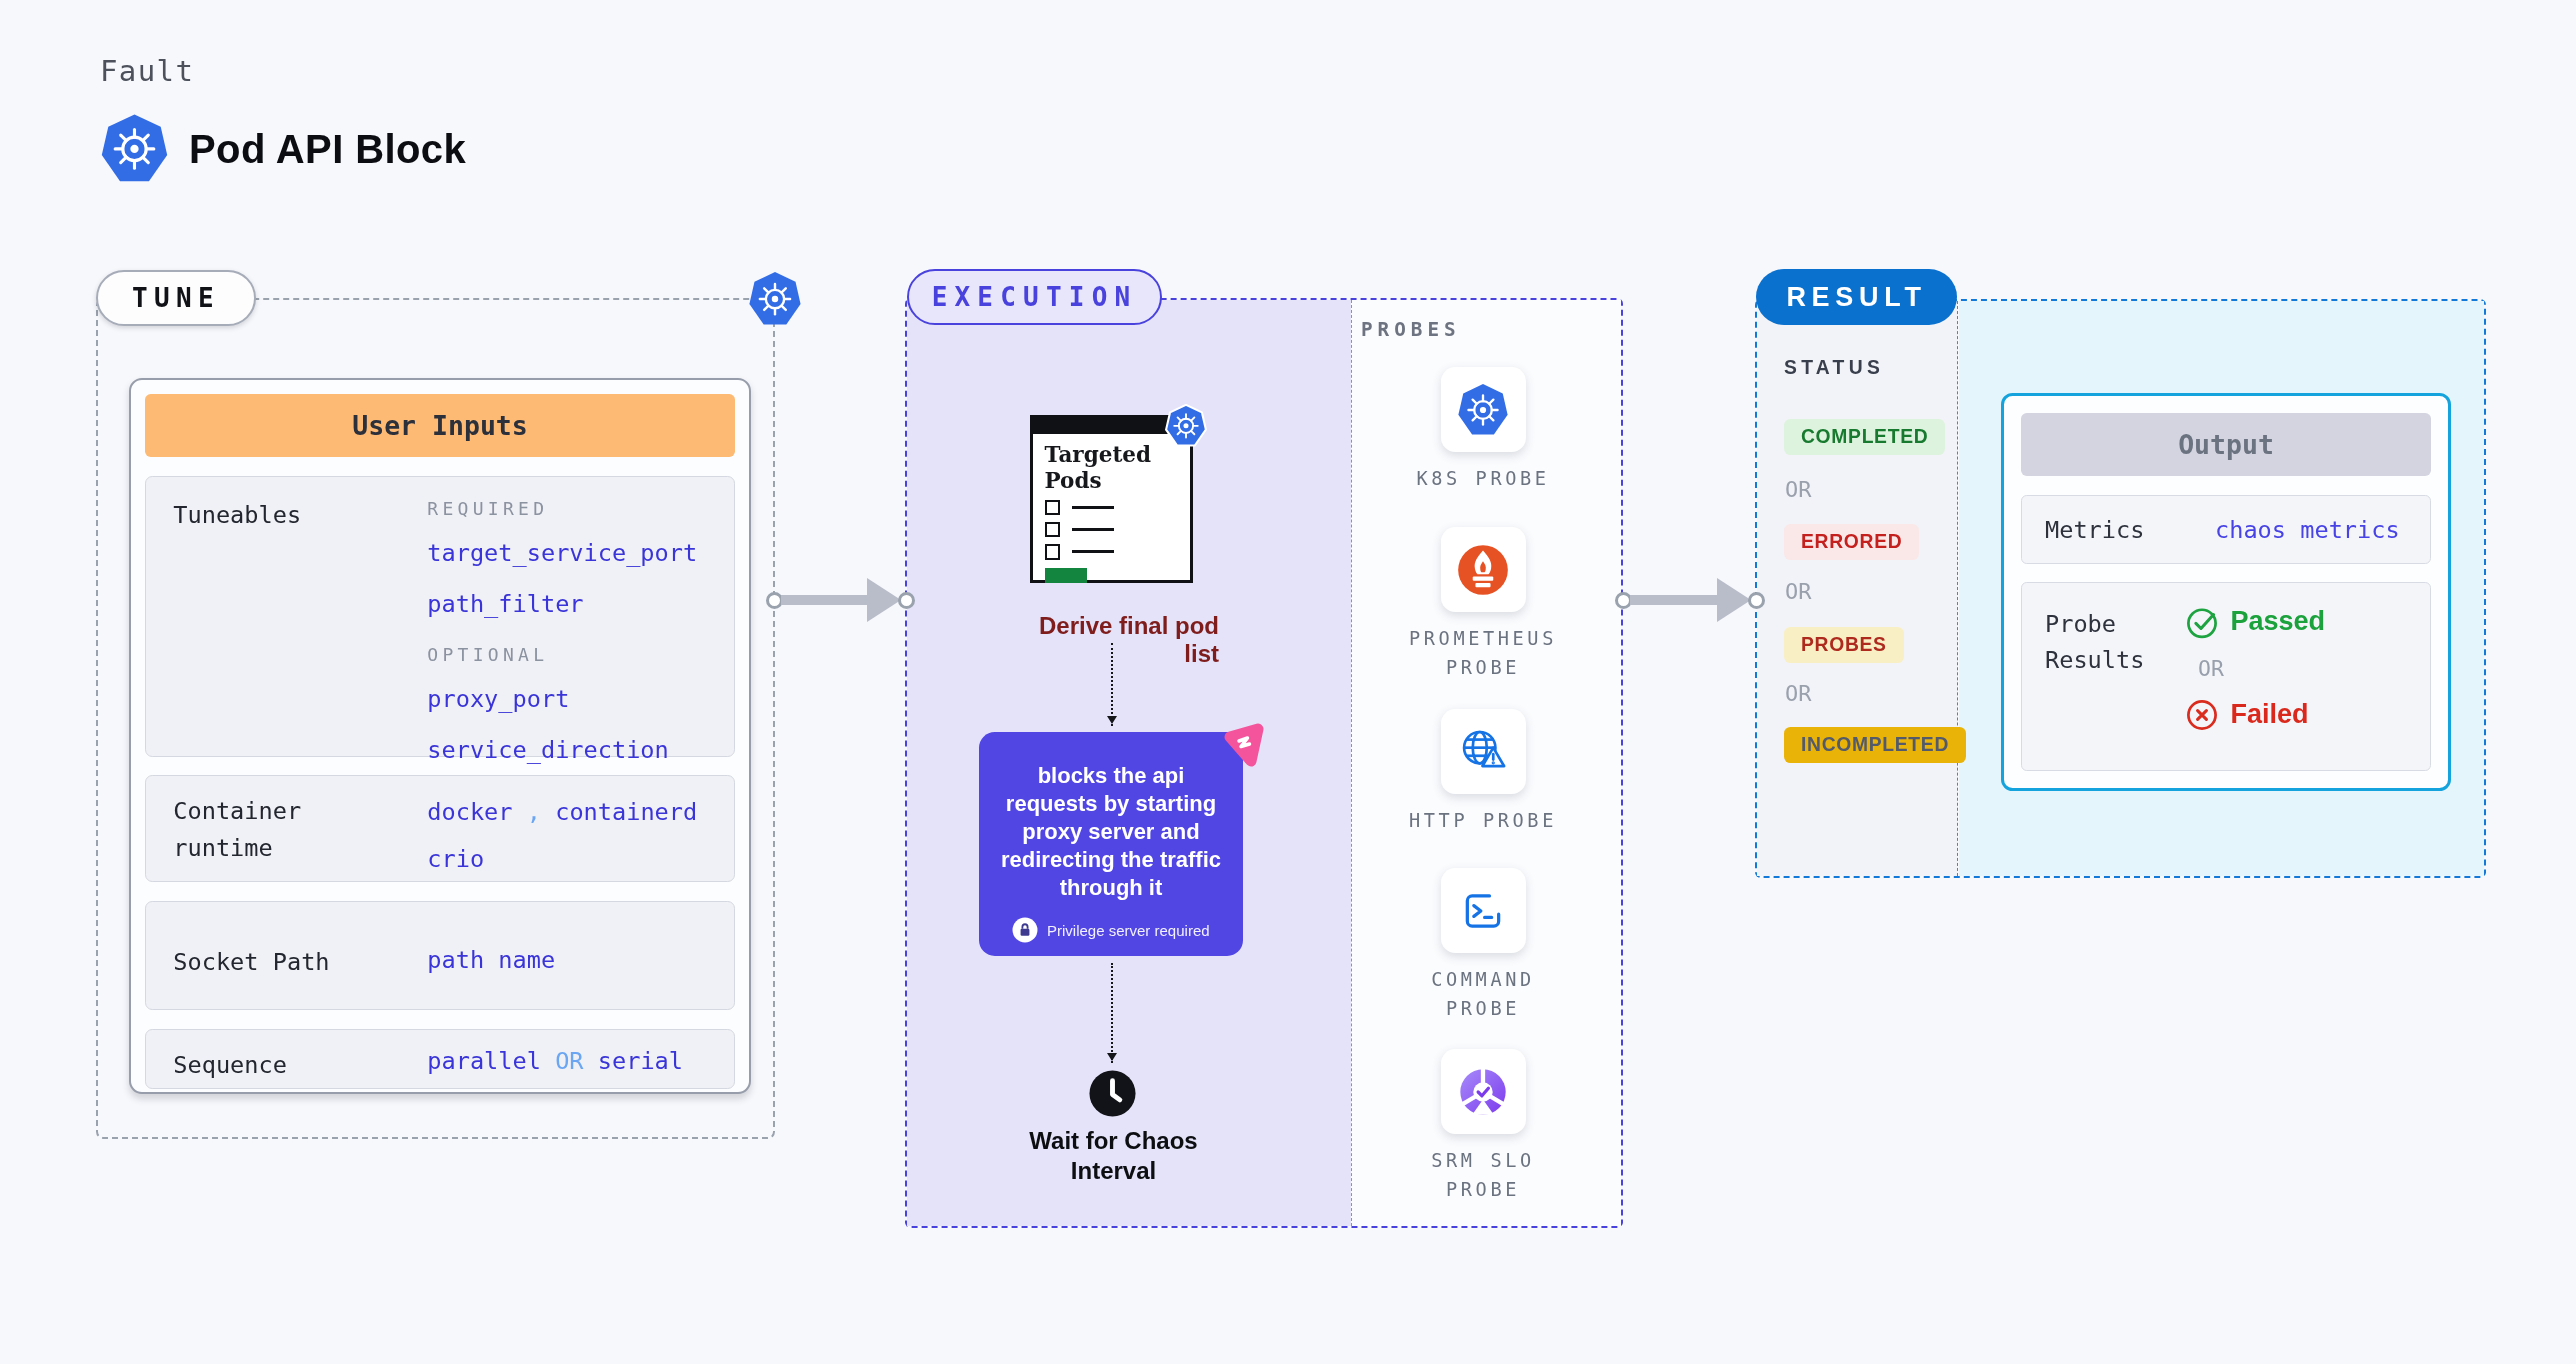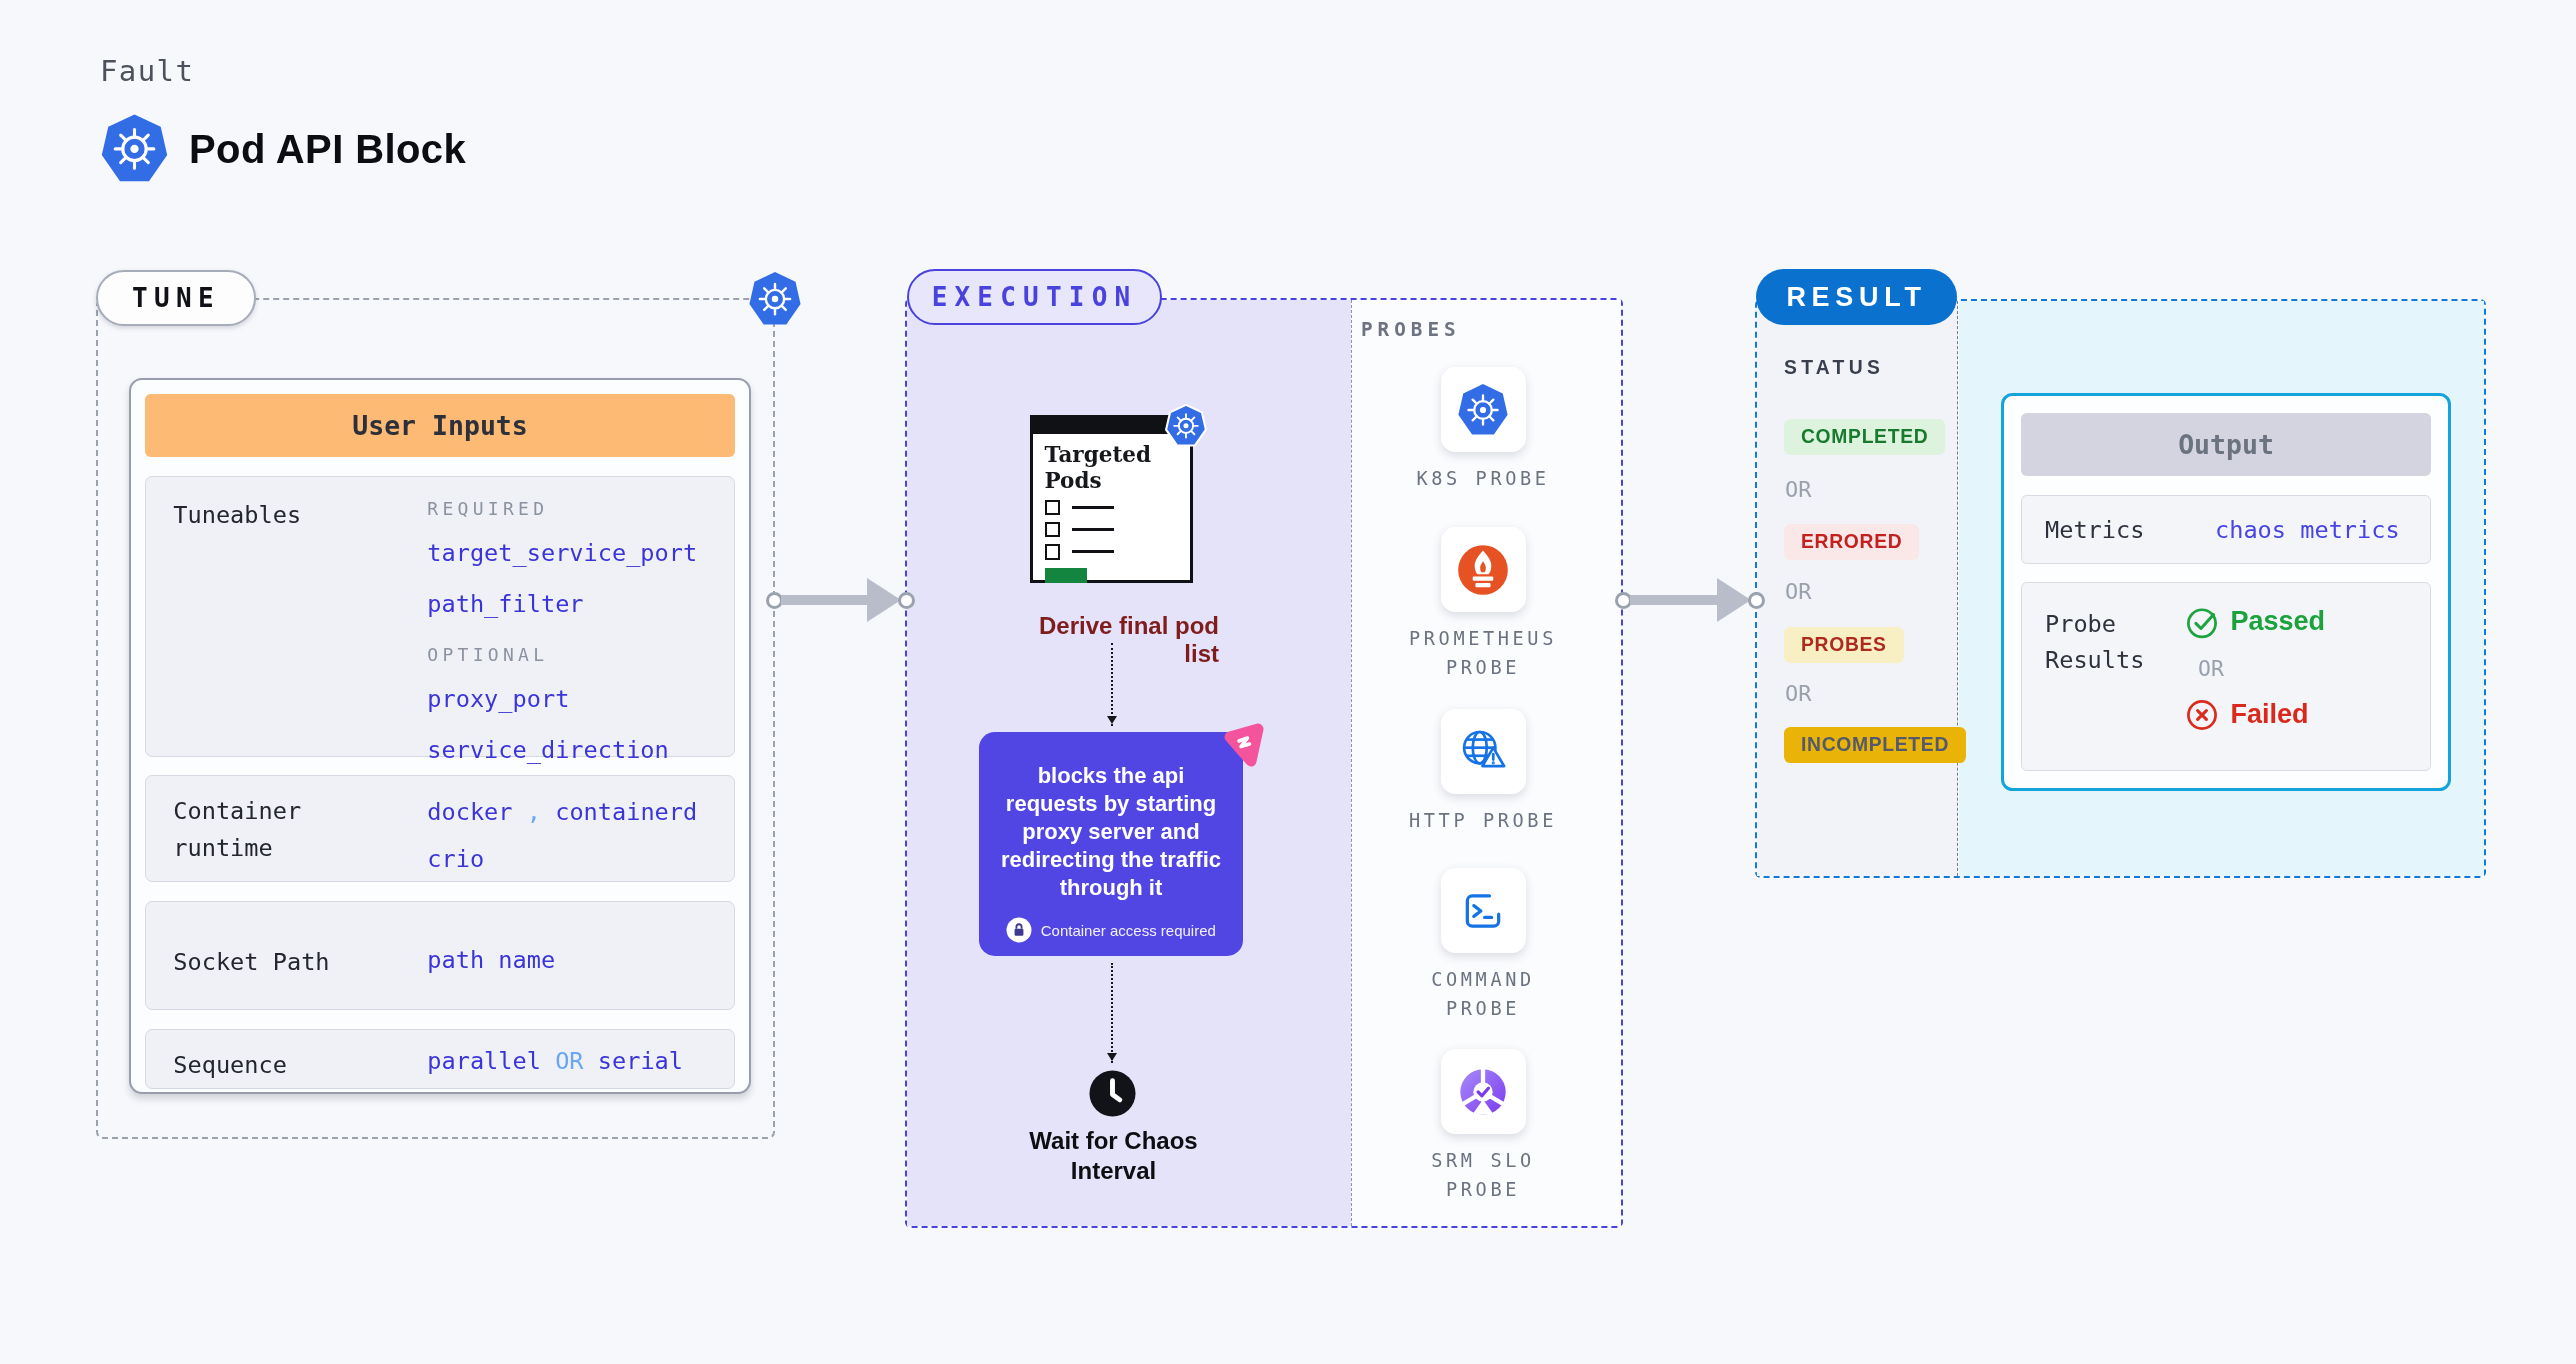--- a/index.html
+++ b/index.html
@@ -264,21 +264,21 @@
   <div class="action-box">
     <div class="action-text sans">blocks the api requests by starting proxy server and redirecting the traffic through it</div>
     <div class="privilege">
       <span class="lock">
         <svg viewBox="0 0 100 100">
             <circle cx="50" cy="50" r="48" fill="#fff"></circle>
             <rect x="33" y="45" width="34" height="27" rx="5" fill="#3d3a8f"></rect>
             <path d="M40 45 v-7 a10 10 0 0 1 20 0 v7" stroke="#3d3a8f" stroke-width="7" fill="none"></path>
           </svg>
       </span>
-      <span class="privilege-text">Container access required</span>
+      <span class="privilege-text">Privilege server required</span>
     </div>
   </div>
   <span class="pink-icon">
     <svg viewBox="0 0 100 100">
         <path d="M28 30 L84 14 L70 78 Z" fill="#f4549c" stroke="#f4549c" stroke-width="22" stroke-linejoin="round"></path>
         <path d="M46 38 l17 -6 l-13 17 l17 -5" stroke="#fff" stroke-width="7" fill="none" stroke-linecap="round" stroke-linejoin="round"></path>
       </svg>
   </span>
 
   <div class="varrow dotted-2"></div>

